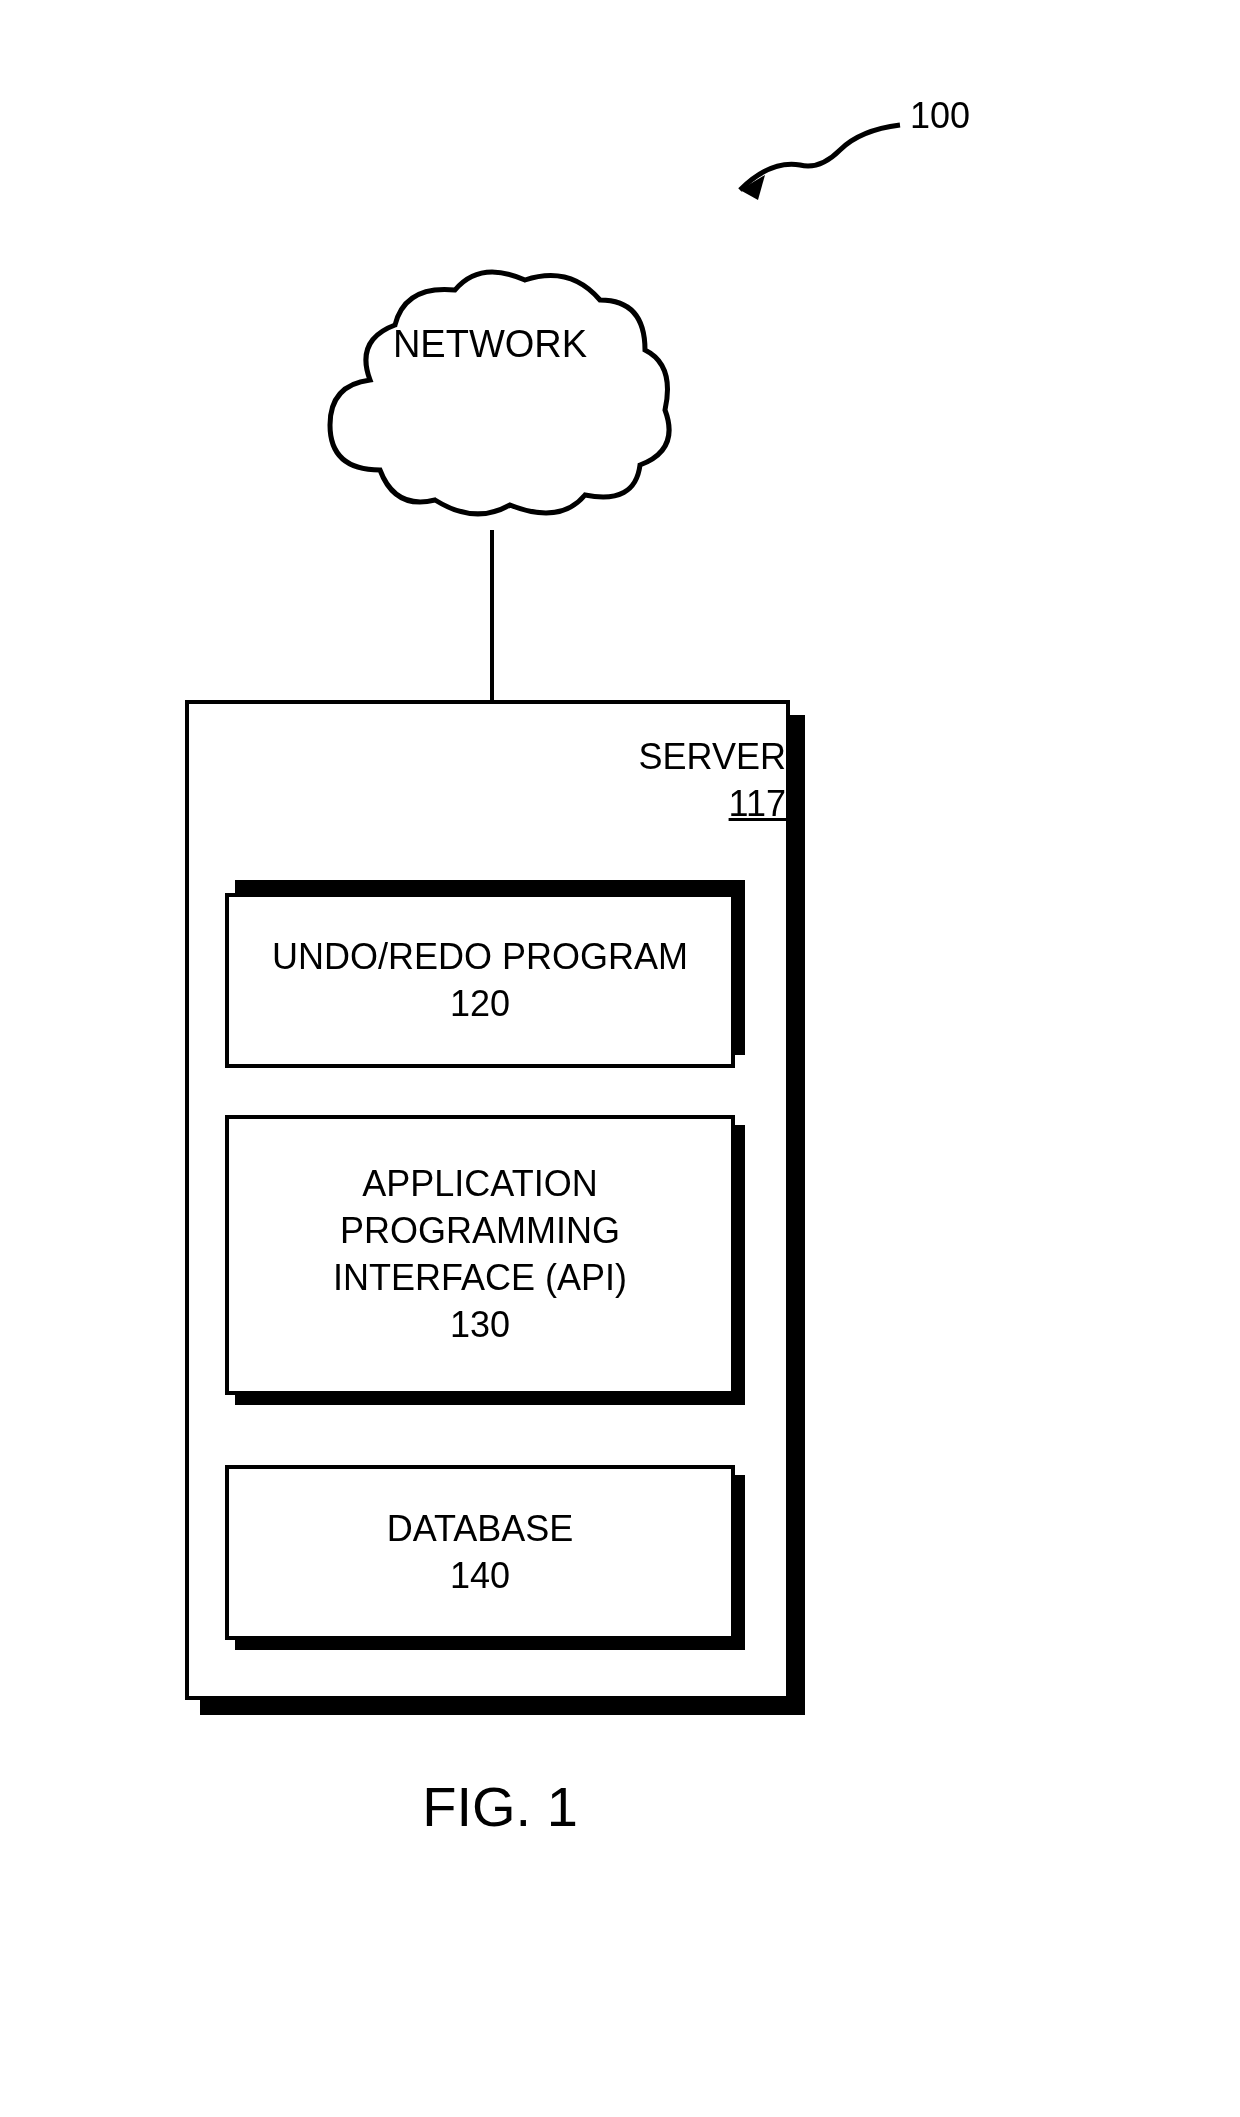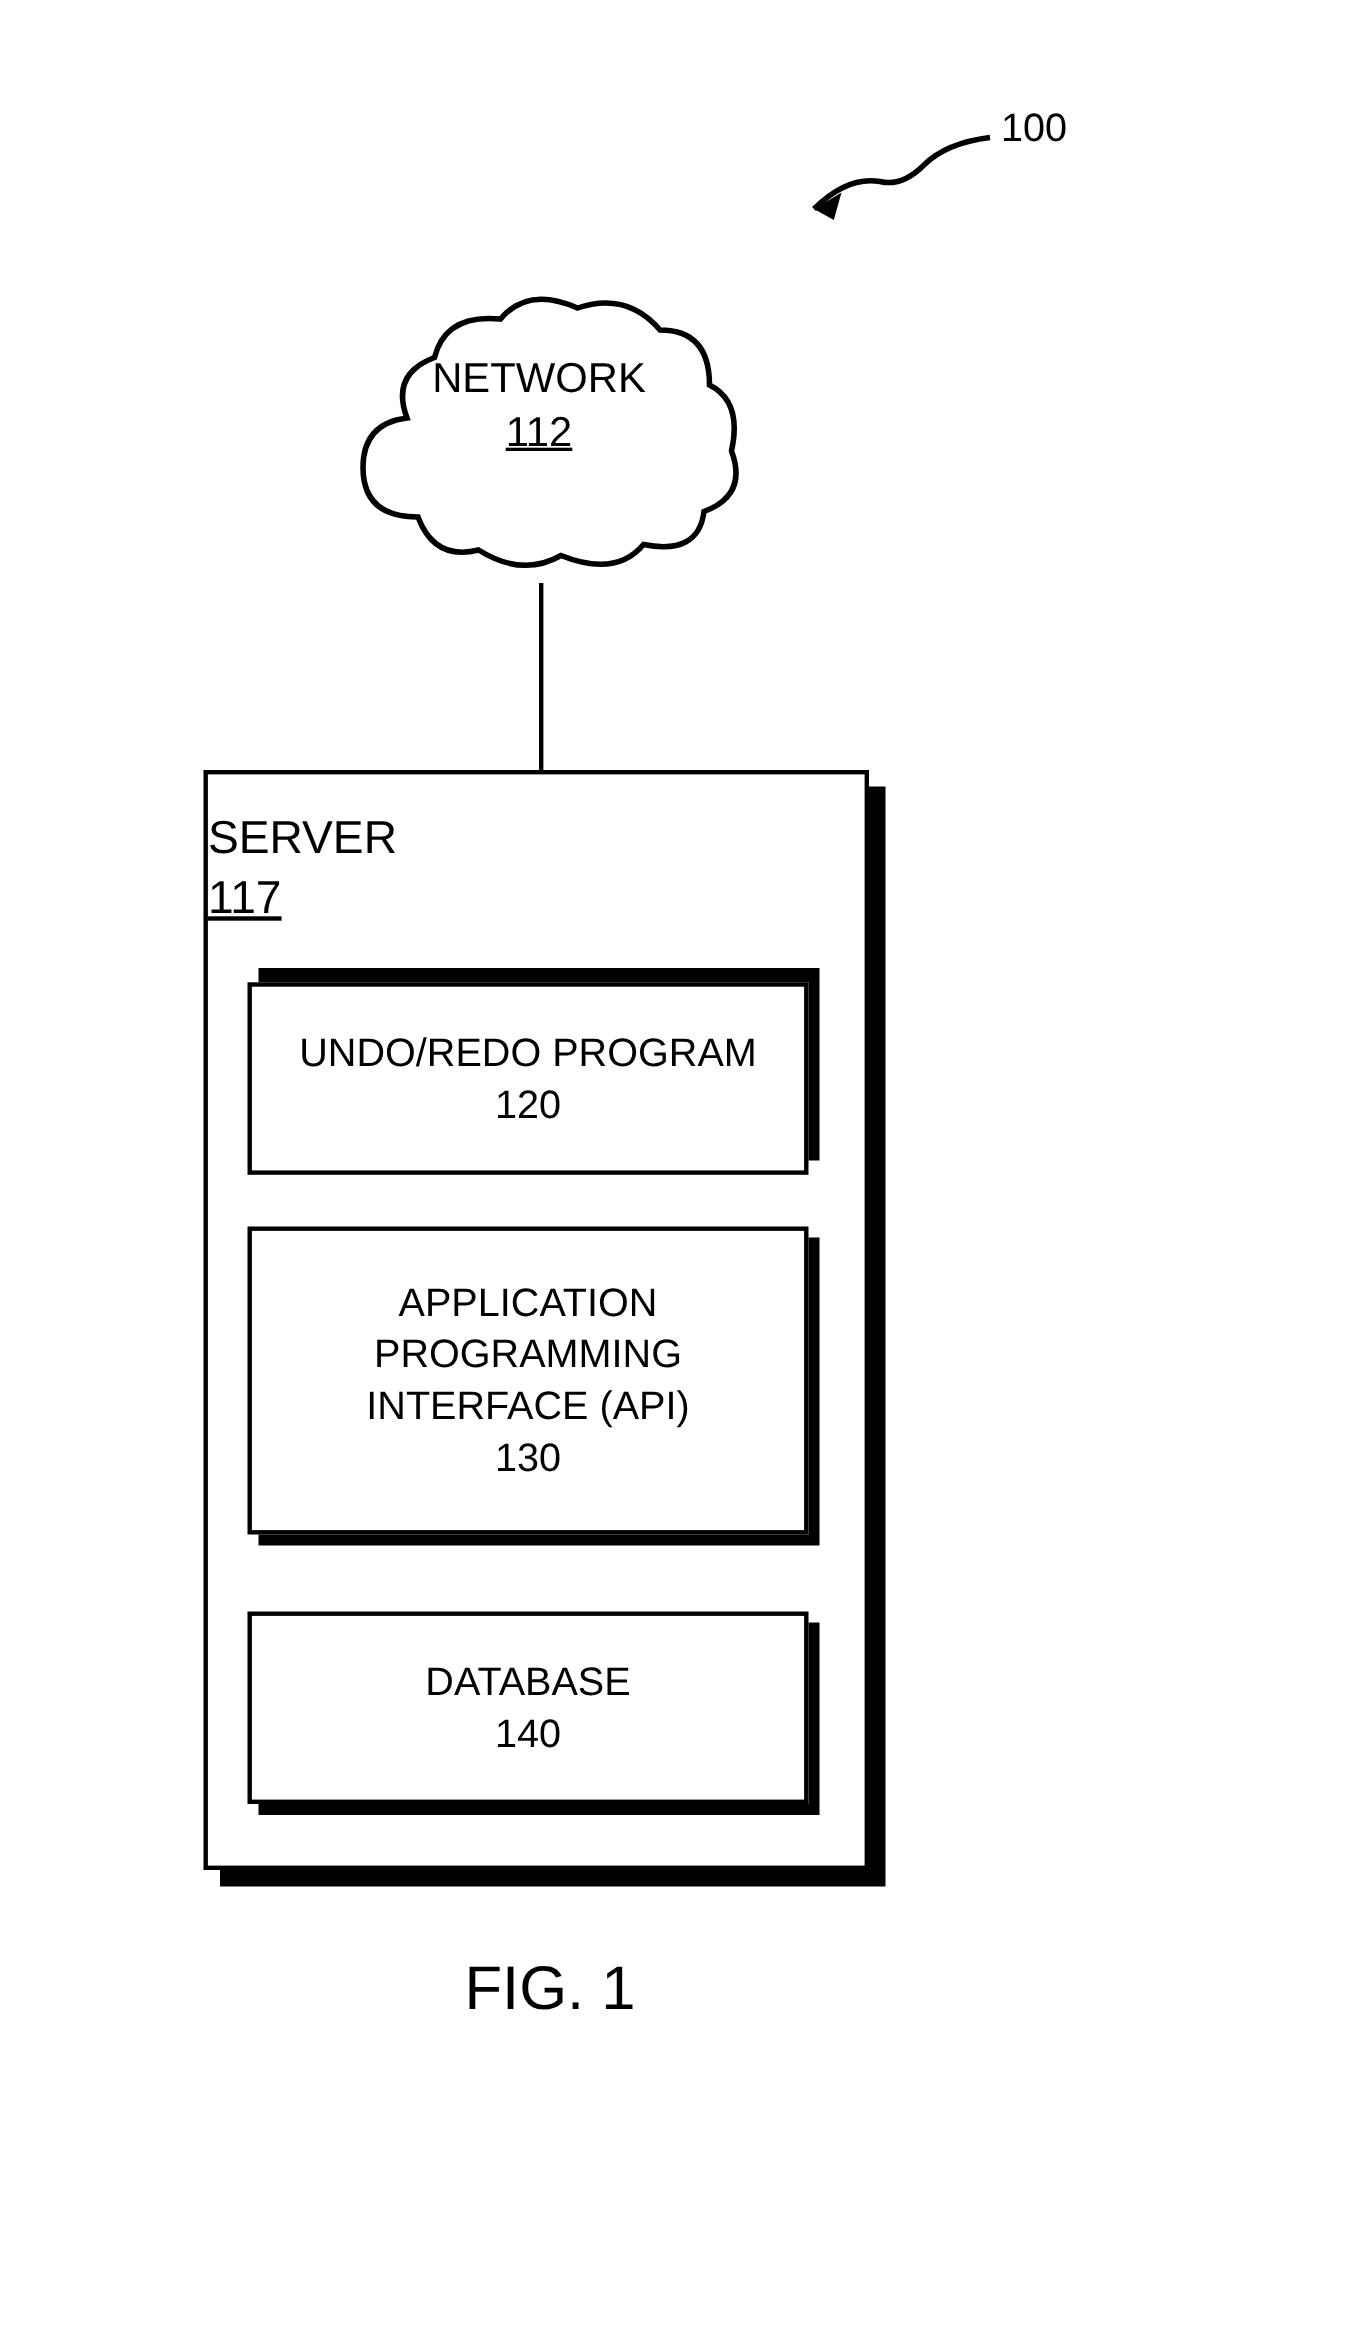--- a/index.html
+++ b/index.html
@@ -59,22 +59,22 @@
       position: absolute;
       left: 185px;
       top: 700px;
       width: 605px;
       height: 1000px;
       background: white;
       border: 4px solid black;
       box-sizing: border-box;
     }
     .server-header {
-      text-align: left;
-      font-size: 42px;
+      text-align: right;
+      font-size: 36px;
       margin-top: 30px;
       line-height: 1.3;
     }
     .server-label {
       display: block;
     }
     .server-num {
       display: block;
       text-decoration: underline;
     }
@@ -149,21 +149,20 @@
              Q 375 115 365 160
              Q 380 200 340 215
              Q 335 255 285 245
              Q 260 275 210 255
              Q 175 275 135 250
              Q 95 260 80 220 Z" stroke="black" stroke-width="5" fill="white"></path>
   </svg>
 
   <div class="cloud-text">
     <span class="cloud-label">NETWORK</span>
-    <span class="cloud-num">112</span>
   </div>
 
   <div class="connector"></div>
 
   <div class="server-shadow"></div>
   <div class="server-box">
     <div class="server-header">
       <span class="server-label">SERVER</span>
       <span class="server-num">117</span>
     </div>

